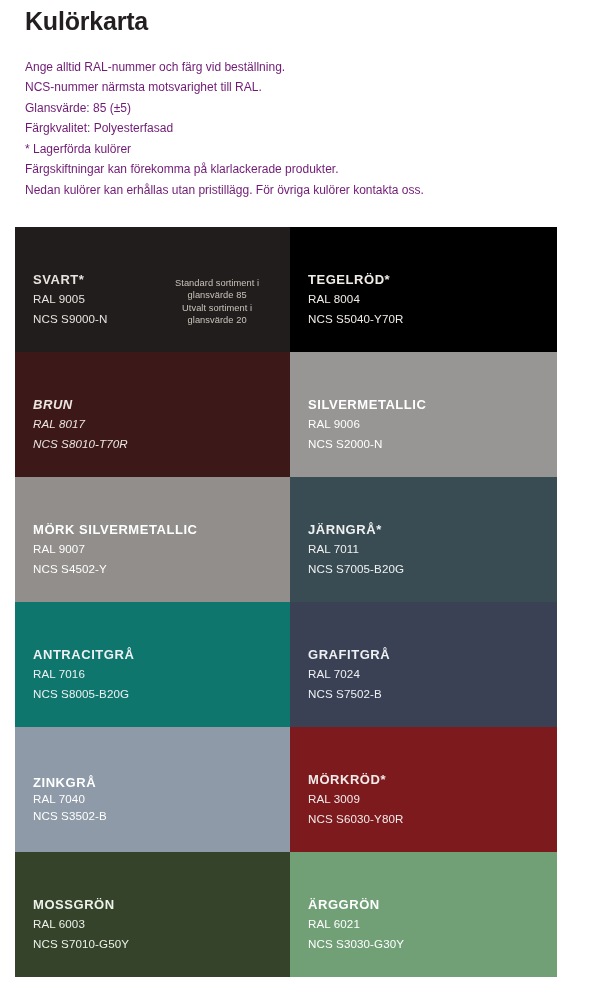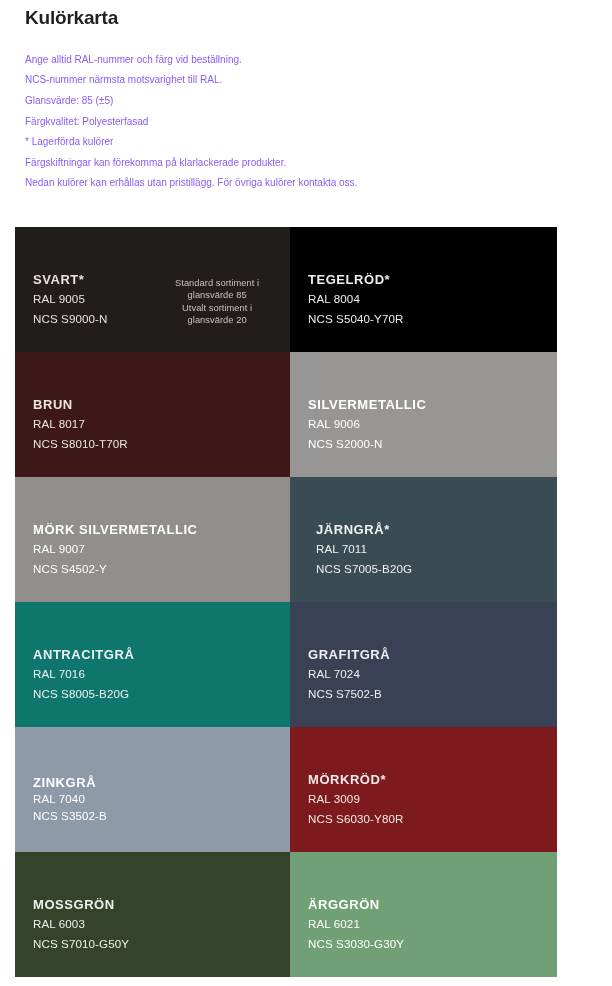--- a/index.html
+++ b/index.html
@@ -19,31 +19,31 @@
     width: 612px;
     height: 986px;
   }
   .intro {
     position: absolute;
     left: 25px;
     top: 8px;
     right: 8px;
   }
   .page-title {
-    font-size: 19px;
+    font-size: 25px;
     font-weight: bold;
     letter-spacing: -0.2px;
     color: #231f20;
     margin: 0 0 21px 0;
     line-height: 1.1;
   }
   .intro-lines {
-    font-size: 10px;
+    font-size: 12px;
     line-height: 20.6px;
-    color: #8b5cf6;
+    color: #701a75;
   }
   .intro-lines div {
     white-space: nowrap;
   }
   .swatch-grid {
     position: absolute;
     left: 15px;
     top: 227px;
     width: 542px;
     display: grid;
@@ -118,42 +118,42 @@
         </div>
       </div>
       <div class="swatch" style="background: #000000;">
         <div class="swatch-text" style="color: rgb(242, 236, 231);">
           <div class="swatch-name">TEGELRÖD*</div>
           <div class="swatch-ral">RAL 8004</div>
           <div class="swatch-ncs">NCS S5040-Y70R</div>
         </div>
       </div>
       <div class="swatch" style="background: rgb(61, 24, 24);">
-        <div class="swatch-text" style="color: rgb(236, 230, 225);">
+        <div class="swatch-text" style="color: rgb(236, 230, 225); font-style: italic;">
           <div class="swatch-name">BRUN</div>
           <div class="swatch-ral">RAL 8017</div>
           <div class="swatch-ncs">NCS S8010-T70R</div>
         </div>
       </div>
       <div class="swatch" style="background: rgb(152, 150, 149);">
         <div class="swatch-text" style="color: rgb(255, 255, 255);">
           <div class="swatch-name">SILVERMETALLIC</div>
           <div class="swatch-ral">RAL 9006</div>
           <div class="swatch-ncs">NCS S2000-N</div>
         </div>
       </div>
       <div class="swatch" style="background: rgb(145, 142, 140);">
         <div class="swatch-text" style="color: rgb(255, 255, 255);">
           <div class="swatch-name">MÖRK SILVERMETALLIC</div>
           <div class="swatch-ral">RAL 9007</div>
           <div class="swatch-ncs">NCS S4502-Y</div>
         </div>
       </div>
       <div class="swatch" style="background: rgb(58, 76, 83);">
-        <div class="swatch-text" style="color: rgb(240, 242, 242); margin-left: 8px;">
+        <div class="swatch-text" style="color: rgb(240, 242, 242);">
           <div class="swatch-name">JÄRNGRÅ*</div>
           <div class="swatch-ral">RAL 7011</div>
           <div class="swatch-ncs">NCS S7005-B20G</div>
         </div>
       </div>
       <div class="swatch" style="background: #0f766e;">
         <div class="swatch-text" style="color: rgb(238, 241, 243);">
           <div class="swatch-name">ANTRACITGRÅ</div>
           <div class="swatch-ral">RAL 7016</div>
           <div class="swatch-ncs">NCS S8005-B20G</div>

